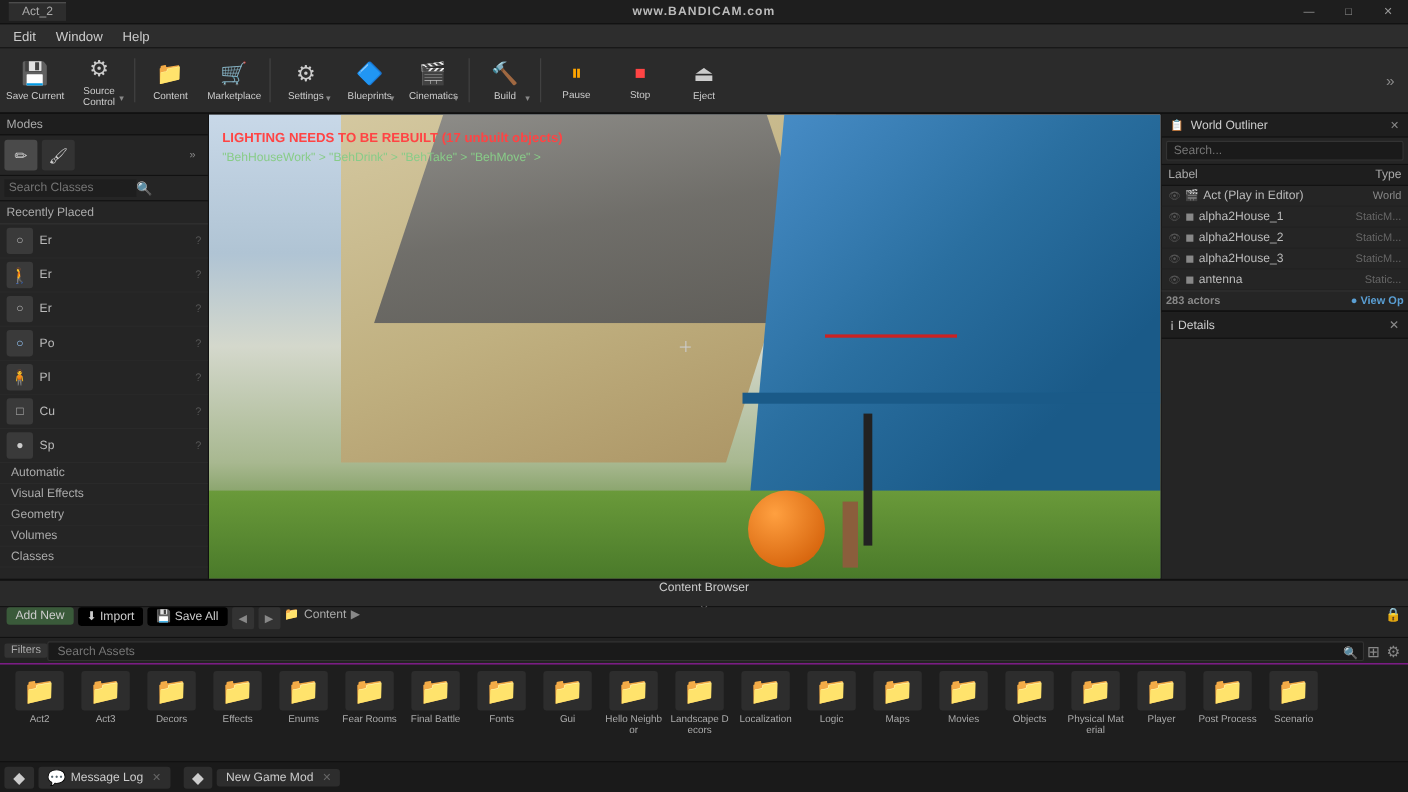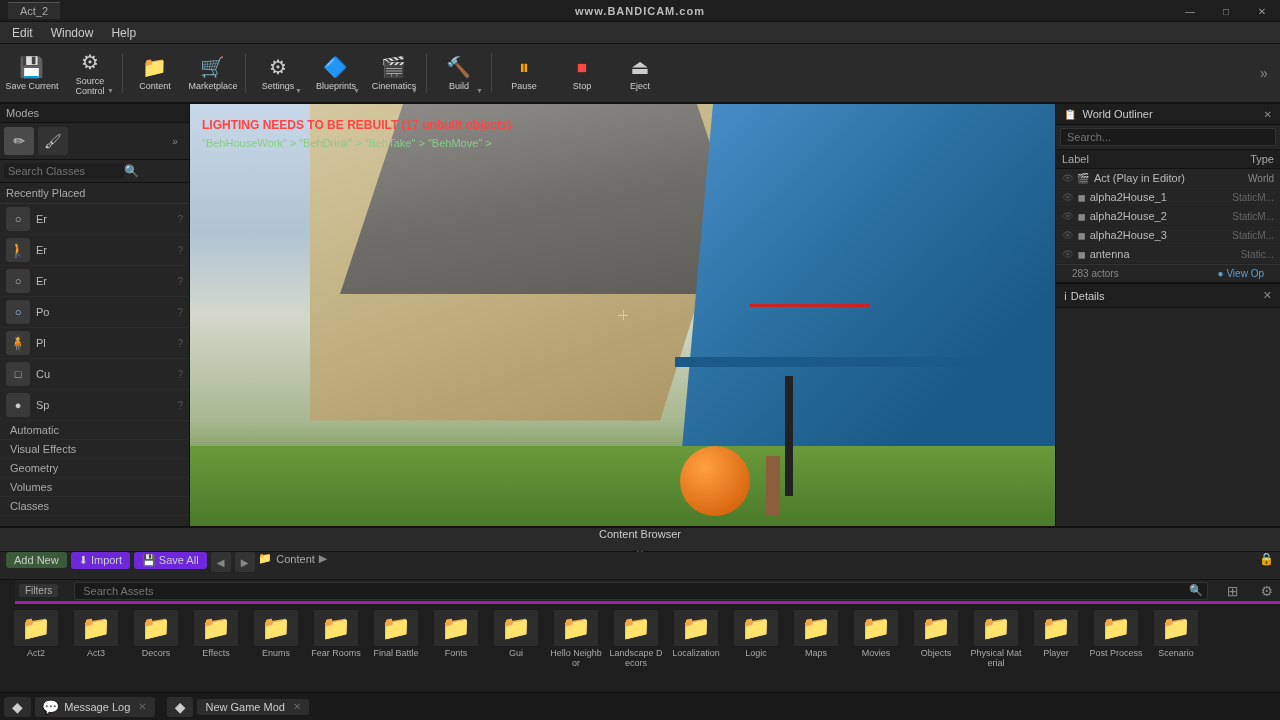--- a/index.html
+++ b/index.html
@@ -215,23 +215,23 @@
     .outliner-row {
       display: flex; align-items: center; padding: 3px 6px; gap: 4px;
       border-bottom: 1px solid #222; cursor: pointer; font-size: 11px; color: #bbb;
     }
     .outliner-eye { color: #555; font-size: 9px; cursor: pointer; }
     .outliner-icon { font-size: 10px; color: #888; }
     .outliner-label { flex: 1; font-size: 11px; }
     .outliner-type { font-size: 10px; color: #666; }
 
     #actor-count {
-      padding: 3px 16px; font-size: 10px; color: #888;
+      padding: 3px 4px; font-size: 10px; color: #888;
       display: flex; align-items: center; justify-content: space-between;
-      border-top: 1px solid #333; border-bottom: 2px solid #111;
+      border-top: 1px solid #333; border-bottom: 2px solid #111; font-weight: bold;
     }
     #view-op { color: #5a9fd4; cursor: pointer; font-size: 10px; }
 
     #details-panel {
       flex: 1; background: #252525;
     }
     #details-header {
       background: #1e1e1e; padding: 4px 8px; font-size: 11px; color: #ccc;
       border-bottom: 1px solid #111; display: flex; align-items: center; gap: 4px;
     }
@@ -250,45 +250,45 @@
       padding: 0 6px; gap: 8px; border-bottom: 1px solid #111; flex-direction: column;
     }
     #cb-title { font-size: 11px; color: #ccc; }
     #cb-close { color: #666; cursor: pointer; font-size: 10px; }
 
     #cb-toolbar {
       height: 28px; background: #252525; display: flex; align-items: flex-start;
       padding: 0 6px; gap: 4px; border-bottom: 1px solid #111;
     }
     .cb-btn {
-      padding: 2px 8px; background: #6d28d9; border-radius: 3px; font-size: 11px;
+      padding: 2px 8px; background: #000000; border-radius: 3px; font-size: 11px;
       color: #ccc; cursor: pointer; display: flex; align-items: center; gap: 3px;
     }
     .cb-btn.add-new { background: #3a5a3a; }
     .cb-nav-btn { 
       width: 20px; height: 20px; background: #333; border-radius: 2px;
       display: flex; align-items: center; justify-content: center;
       cursor: pointer; color: #888; font-size: 10px;
     }
     #cb-path {
       display: flex; align-items: center; gap: 4px; font-size: 11px; color: #aaa;
     }
     #cb-path-icon { color: #888; }
     #cb-lock { margin-left: auto; cursor: pointer; color: #888; }
 
     #cb-filter-bar {
       height: 24px; background: #222; display: flex; align-items: center;
-      padding: 0 4px; gap: 16px; border-bottom: 3px solid #a21caf; margin-left: 15px;
+      padding: 0 4px; gap: 0; border-bottom: 1px solid #a21caf;
     }
     .filter-btn {
       padding: 1px 6px; background: #333; border-radius: 2px; font-size: 10px;
       color: #aaa; cursor: pointer;
     }
     #cb-search {
-      flex: 1; display: flex; align-items: center; background: #1a1a1a;
+      flex: 1; display: flex; align-items: flex-end; background: #1a1a1a;
       border: 1px solid #333; border-radius: 2px; padding: 0 4px;
     }
     #cb-search input {
       background: transparent; border: none; color: #ccc; font-size: 11px;
       width: 100%; outline: none; padding: 2px 4px;
     }
     #cb-search-icon { color: #666; font-size: 11px; }
     #cb-view-btn { color: #888; font-size: 14px; cursor: pointer; padding: 0 3px; }
 
     #cb-content {

